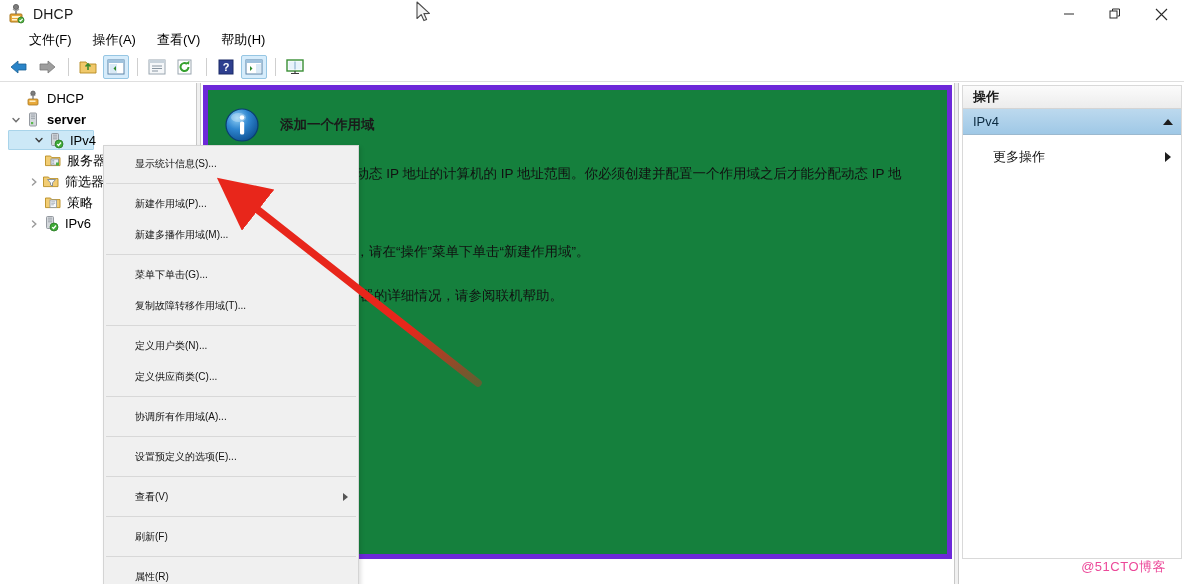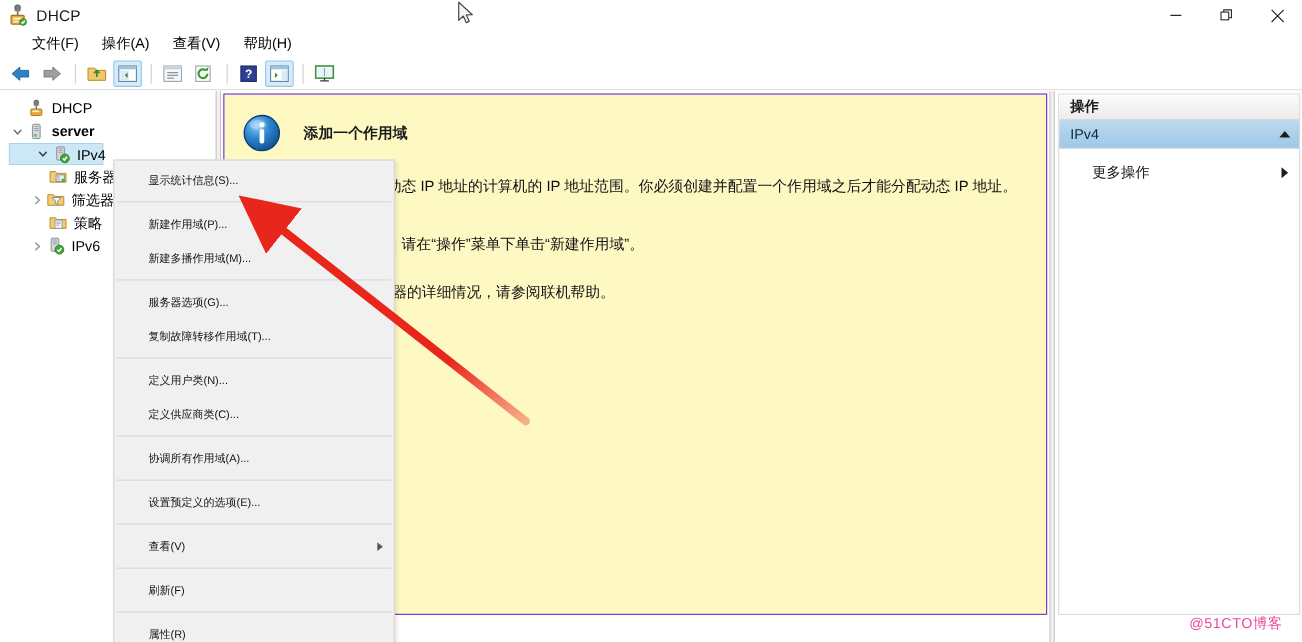--- a/index.html
+++ b/index.html
@@ -72,21 +72,21 @@
   }
   .splitter {
     position: absolute; top: 83px; width: 5px; height: 501px;
     background: #f0f0f0; border-left: 1px solid #c8c8c8; border-right: 1px solid #c8c8c8;
   }
   #split-left { left: 196px; }
   #split-right { left: 954px; }
 
   .pane-main {
     position: absolute; left: 203px; top: 85px; width: 749px; height: 474px;
-    background: #fef9c3; border: 1px solid #6d28d9;
+    background: #15803d; border: 5px solid #6d28d9;
     overflow: hidden;
   }
   .pane-actions {
     position: absolute; left: 962px; top: 85px; width: 220px; height: 474px;
     background: #ffffff; border: 1px solid #d9d9d9;
   }
 
   
   .tree { padding: 5px 0 0 4px; font-size: 13px; color: #000; }
   .trow { display: flex; align-items: center; height: 21px; white-space: nowrap; }
@@ -430,21 +430,21 @@
     </div>
     <div class="ctxsep"></div>
     <div class="ctxitem">
       <span>新建作用域(P)...</span>
     </div>
     <div class="ctxitem">
       <span>新建多播作用域(M)...</span>
     </div>
     <div class="ctxsep"></div>
     <div class="ctxitem">
-      <span>服务器选项(G)...</span>
+      <span>菜单下单击(G)...</span>
     </div>
     <div class="ctxitem">
       <span>复制故障转移作用域(T)...</span>
     </div>
     <div class="ctxsep"></div>
     <div class="ctxitem">
       <span>定义用户类(N)...</span>
     </div>
     <div class="ctxitem">
       <span>定义供应商类(C)...</span>

